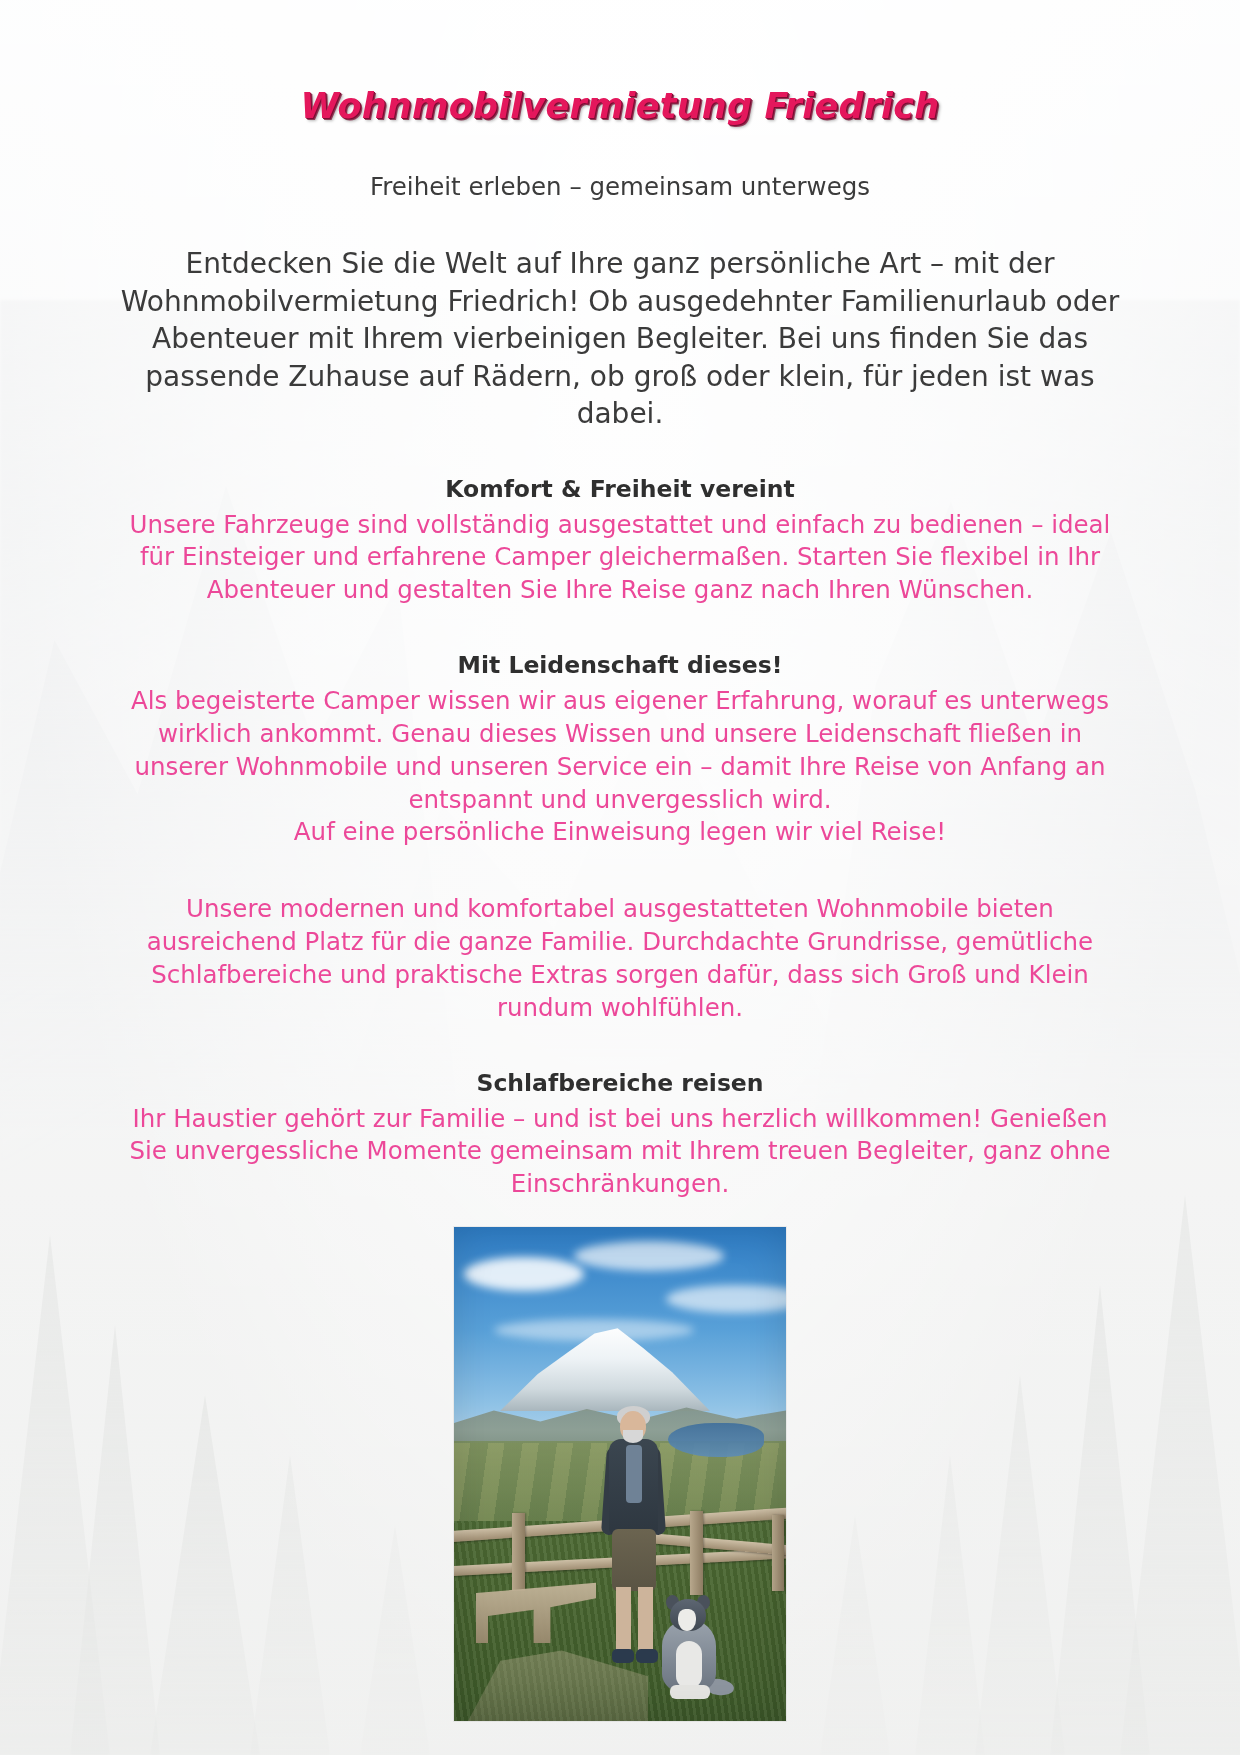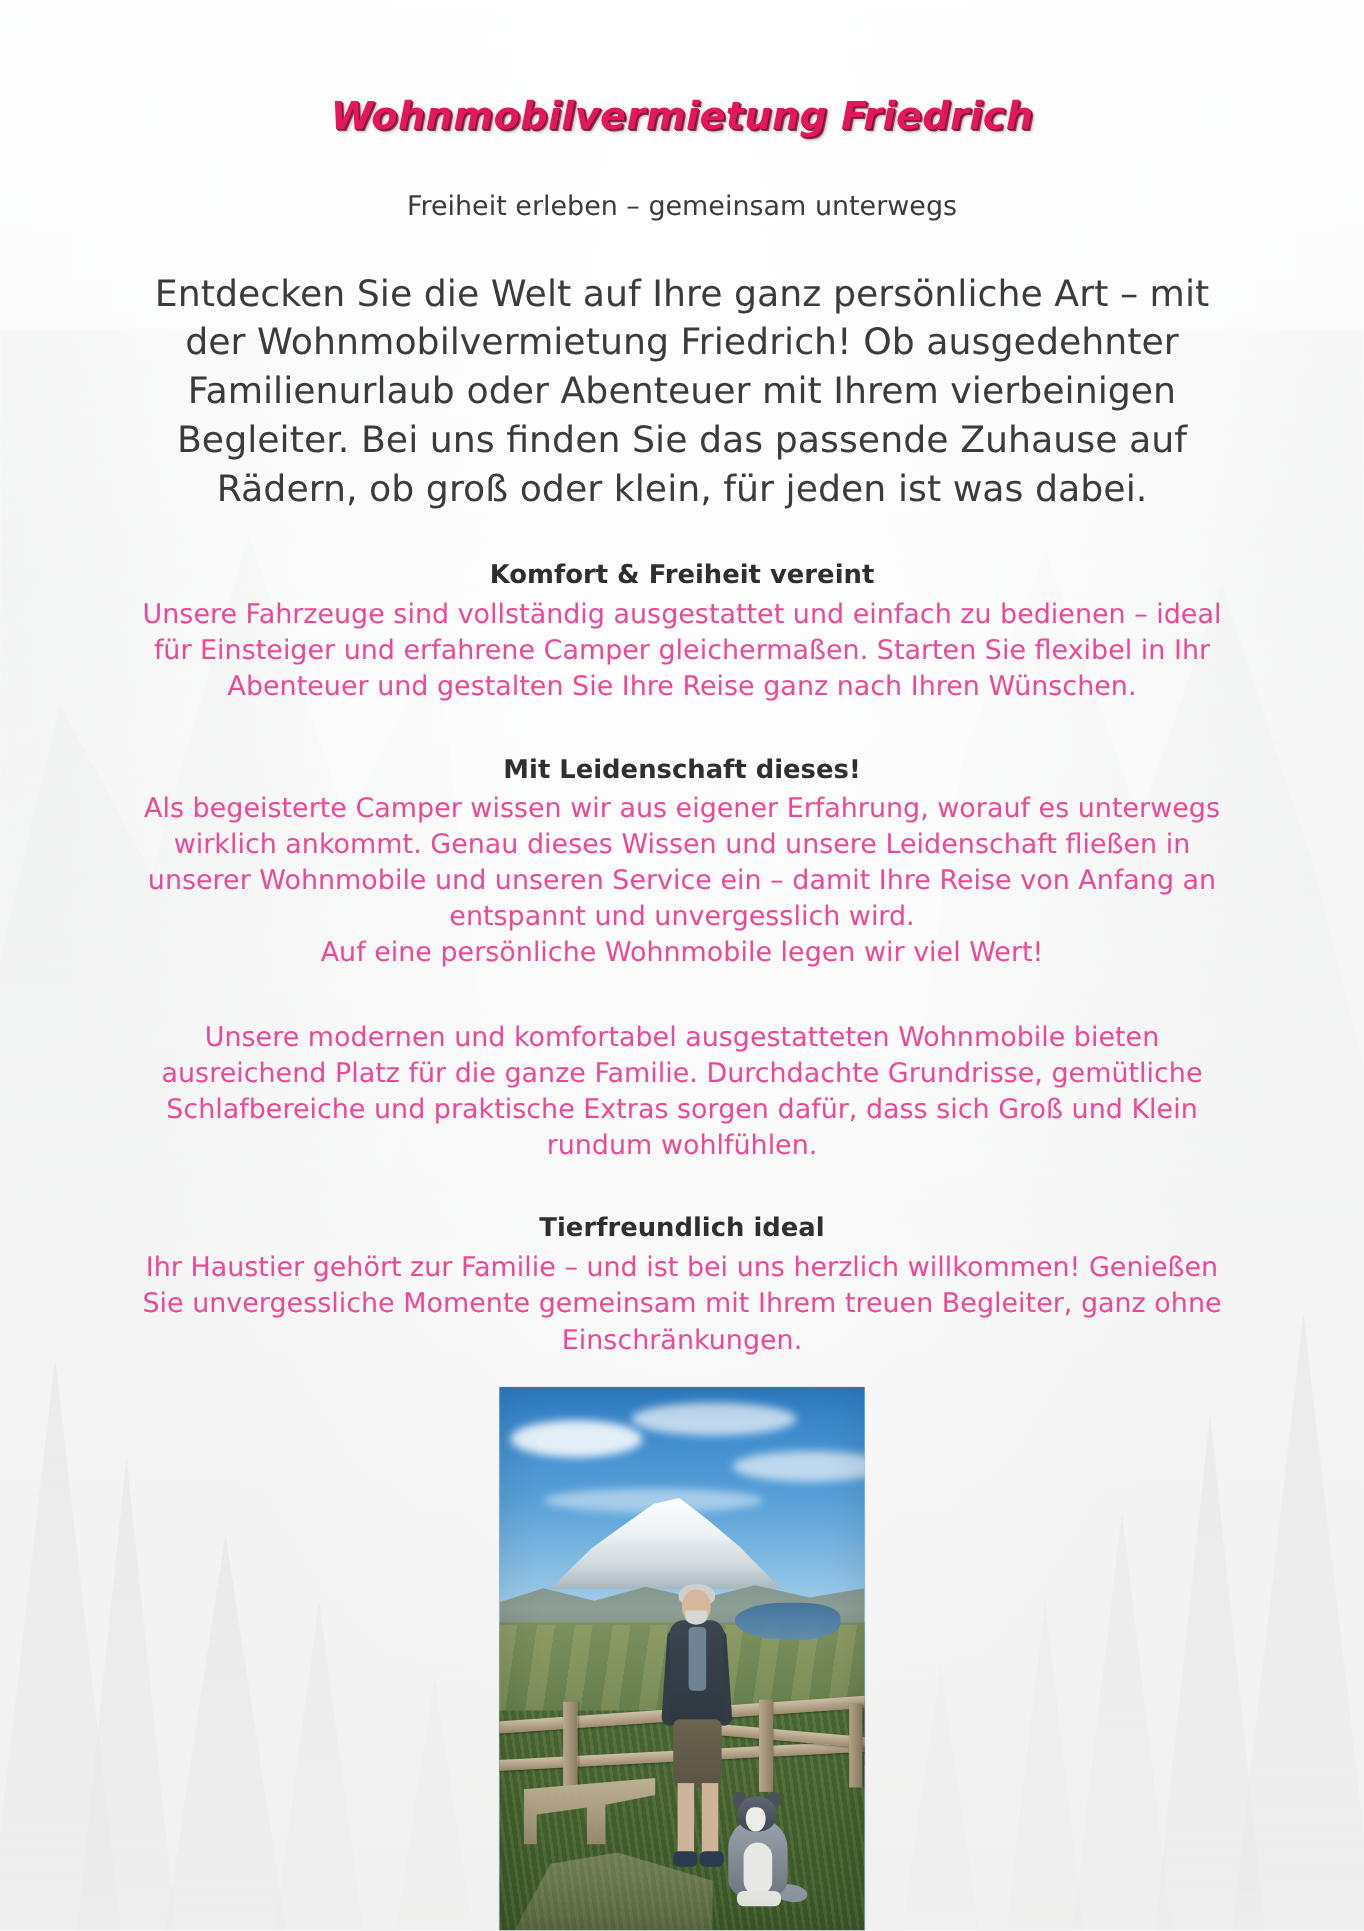--- a/index.html
+++ b/index.html
@@ -105,21 +105,21 @@
   .tagline {
     text-align: center;
     font-size: 24.5px;
     color: #3b3b3b;
     margin: 0 0 44px 0;
     font-weight: 400;
   }
 
   .intro {
     text-align: center;
-    font-size: 33px;
+    font-size: 28px;
     line-height: 1.34;
     color: #3b3b3b;
     margin: 0 auto 42px auto;
     max-width: 1000px;
   }
 
   .section { margin: 0 0 40px 0; }
   .section h2 {
     text-align: center;
     font-size: 23.5px;
@@ -309,29 +309,29 @@
   <p class="intro">Entdecken Sie die Welt auf Ihre ganz persönliche Art – mit der Wohnmobilvermietung Friedrich! Ob ausgedehnter Familienurlaub oder Abenteuer mit Ihrem vierbeinigen Begleiter. Bei uns finden Sie das passende Zuhause auf Rädern, ob groß oder klein, für jeden ist was dabei.</p>
 
   <section class="section s-komfort">
     <h2>Komfort &amp; Freiheit vereint</h2>
     <p>Unsere Fahrzeuge sind vollständig ausgestattet und einfach zu bedienen – ideal für Einsteiger und erfahrene Camper gleichermaßen. Starten Sie flexibel in Ihr Abenteuer und gestalten Sie Ihre Reise ganz nach Ihren Wünschen.</p>
   </section>
 
   <section class="section s-leidenschaft">
     <h2>Mit Leidenschaft dieses!</h2>
     <p>Als begeisterte Camper wissen wir aus eigener Erfahrung, worauf es unterwegs wirklich ankommt. Genau dieses Wissen und unsere Leidenschaft fließen in unserer Wohnmobile und unseren Service ein – damit Ihre Reise von Anfang an entspannt und unvergesslich wird.</p>
-    <p>Auf eine persönliche Wohnmobile legen wir viel Wert!</p>
+    <p>Auf eine persönliche Einweisung legen wir viel Reise!</p>
   </section>
 
   <section class="section s-familie">
     <p>Unsere modernen und komfortabel ausgestatteten Wohnmobile bieten ausreichend Platz für die ganze Familie. Durchdachte Grundrisse, gemütliche Schlafbereiche und praktische Extras sorgen dafür, dass sich Groß und Klein rundum wohlfühlen.</p>
   </section>
 
   <section class="section s-tier">
-    <h2>Tierfreundlich ideal</h2>
+    <h2>Schlafbereiche reisen</h2>
     <p>Ihr Haustier gehört zur Familie – und ist bei uns herzlich willkommen! Genießen Sie unvergessliche Momente gemeinsam mit Ihrem treuen Begleiter, ganz ohne Einschränkungen.</p>
   </section>
 
   <div class="photo-wrap">
     <figure class="photo" style="margin:0;">
       <div class="ph-sky"></div>
       <div class="ph-cloud ph-c1"></div>
       <div class="ph-cloud ph-c2"></div>
       <div class="ph-cloud ph-c3"></div>
       <div class="ph-cloud ph-c4"></div>

